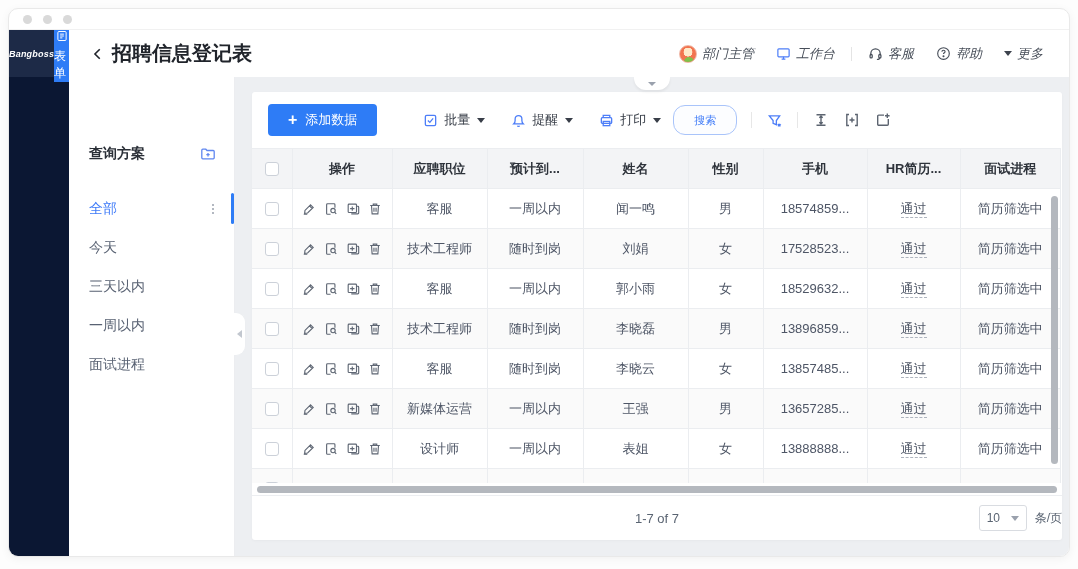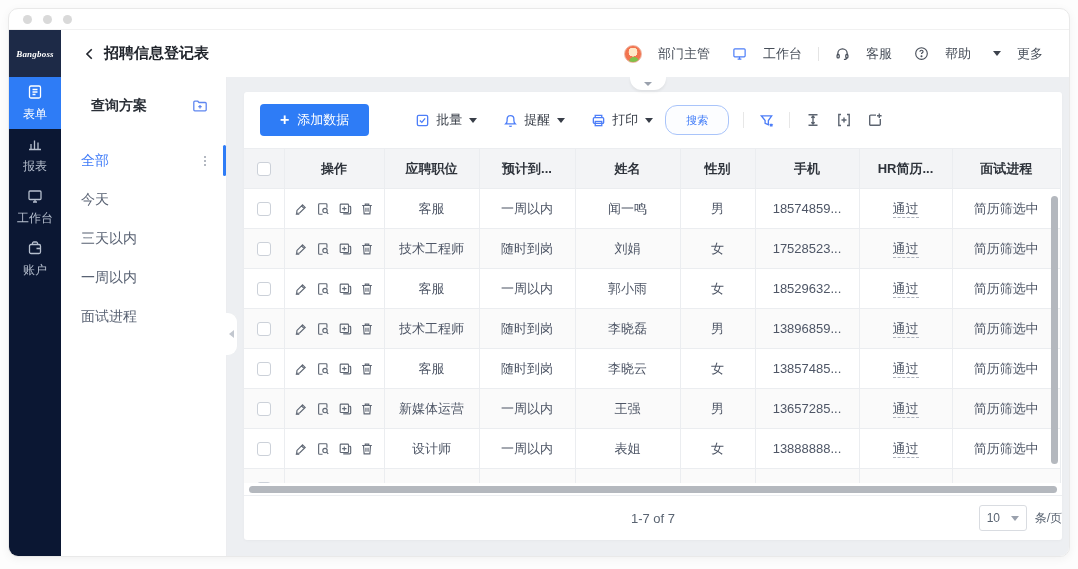--- a/index.html
+++ b/index.html
@@ -9,48 +9,48 @@
     border:1px solid #e9e9e9; border-radius:10px; box-shadow:0 2px 10px rgba(0,0,0,.05); overflow:hidden;
     display:flex; flex-direction:column; }
 
   
   .titlebar { height:21px; display:flex; align-items:center; padding-left:14px; gap:11px; border-bottom:1px solid #f1f1f1; }
   .tb-dot { width:9px; height:9px; border-radius:50%; background:#d9d9d9; }
 
   .app { flex:1; display:flex; min-height:0; }
 
   
-  .rail { width:52px; background:#0b1733; display:flex; flex-direction:column; flex:none;font-family:Liberation Serif, serif; }
+  .rail { width:60px; background:#0b1733; display:flex; flex-direction:row; flex:none; }
   .rail-logo { height:47px; background:#1d2a47; color:#fff; display:flex; align-items:center; justify-content:center;
     font-size:9px; font-style:italic; font-weight:bold; letter-spacing:.2px; }
   .rail-item { height:52px; display:flex; flex-direction:column; align-items:center; justify-content:center; gap:6px;
     color:#b6bfce; font-size:12px; cursor:pointer; }
   .rail-item svg { width:16px; height:16px; }
   .rail-item.active { background:#2e7cf6; color:#fff; }
 
   .main { flex:1; display:flex; flex-direction:column; min-width:0; }
 
   
   .header { height:47px; background:#fff; display:flex; align-items:center; padding:0 20px 0 22px; flex:none; }
   .back { display:flex; align-items:center; cursor:pointer; }
-  .page-title { font-size:15px; font-weight:bold; color:#20242b; margin-left:7px; }
+  .page-title { font-size:20px; font-weight:bold; color:#20242b; margin-left:7px; }
   .header-right { margin-left:auto; display:flex; align-items:center; gap:10px; font-size:13px; color:#474e59; }
-  .hr-item { display:flex; align-items:center; gap:16px; cursor:pointer; padding:0 6px; }
+  .hr-item { display:flex; align-items:center; gap:5px; cursor:pointer; padding:0 6px;font-style:italic; }
   .avatar { width:18px; height:18px; border-radius:50%; background:radial-gradient(circle at 50% 38%, #ffe9c9 0 34%, #f2744f 36%);
     border:1px solid #f0b6a4; position:relative; overflow:hidden; }
   .avatar::after { content:""; position:absolute; left:4px; bottom:-1px; width:10px; height:6px; border-radius:5px 5px 0 0; background:#7fc24a; }
   .h-divider { width:1px; height:14px; background:#e4e4e4; }
   .caret { width:0; height:0; border-left:4px solid transparent; border-right:4px solid transparent; border-top:5px solid #3d434d; }
   .hicon { color:#4d7ef8; }
 
   .body { flex:1; display:flex; min-height:0; }
 
   
   .qpanel { width:166px; background:#fff; border-right:1px solid #ecedf0; flex:none; position:relative; padding-top:20px; }
-  .qp-head { display:flex; align-items:center; justify-content:space-between; padding:0 18px 0 30px; }
+  .qp-head { display:flex; align-items:center; justify-content:space-between; padding:0 18px 0 20px;margin-top:48px; }
   .qp-title { font-size:14px; font-weight:bold; color:#2a2f37; }
   .qp-add { color:#5f86f0; cursor:pointer; display:flex; }
   .qp-list { margin-top:26px; }
   .qp-item { height:39px; display:flex; align-items:center; padding:0 14px 0 20px; font-size:14px; color:#596273; cursor:pointer; position:relative; }
   .qp-item.active { color:#3f7bf8; }
   .qp-item.active .qp-bar { position:absolute; right:0; top:4px; bottom:4px; width:3px; background:#2e7cf6; border-radius:2px; }
   .qp-dots { margin-left:auto; display:flex; flex-direction:column; gap:2px; padding-right:6px; }
   .qp-dots i { width:2px; height:2px; border-radius:50%; background:#9aa1ad; }
   .qp-handle { position:absolute; right:-12px; top:235px; width:12px; height:44px; background:#fff; border:1px solid #eceef1; border-left:none;
     border-radius:0 10px 10px 0; display:flex; align-items:center; justify-content:center; z-index:3; cursor:pointer; }

